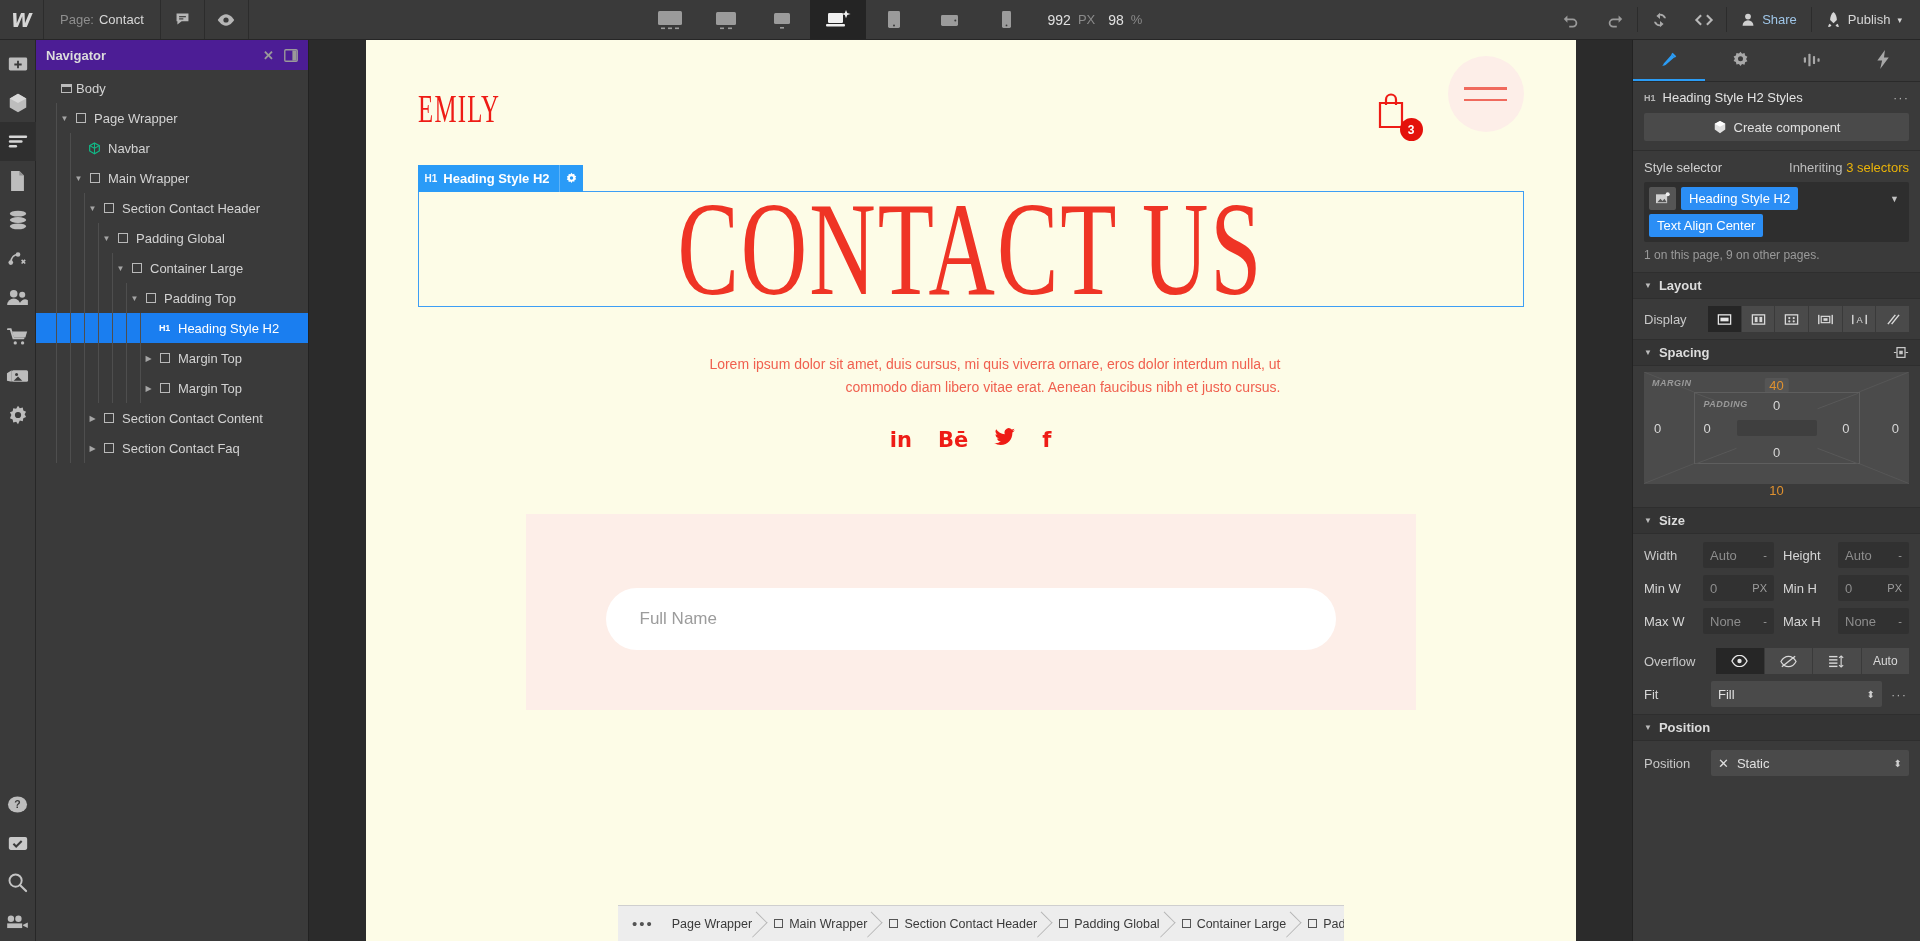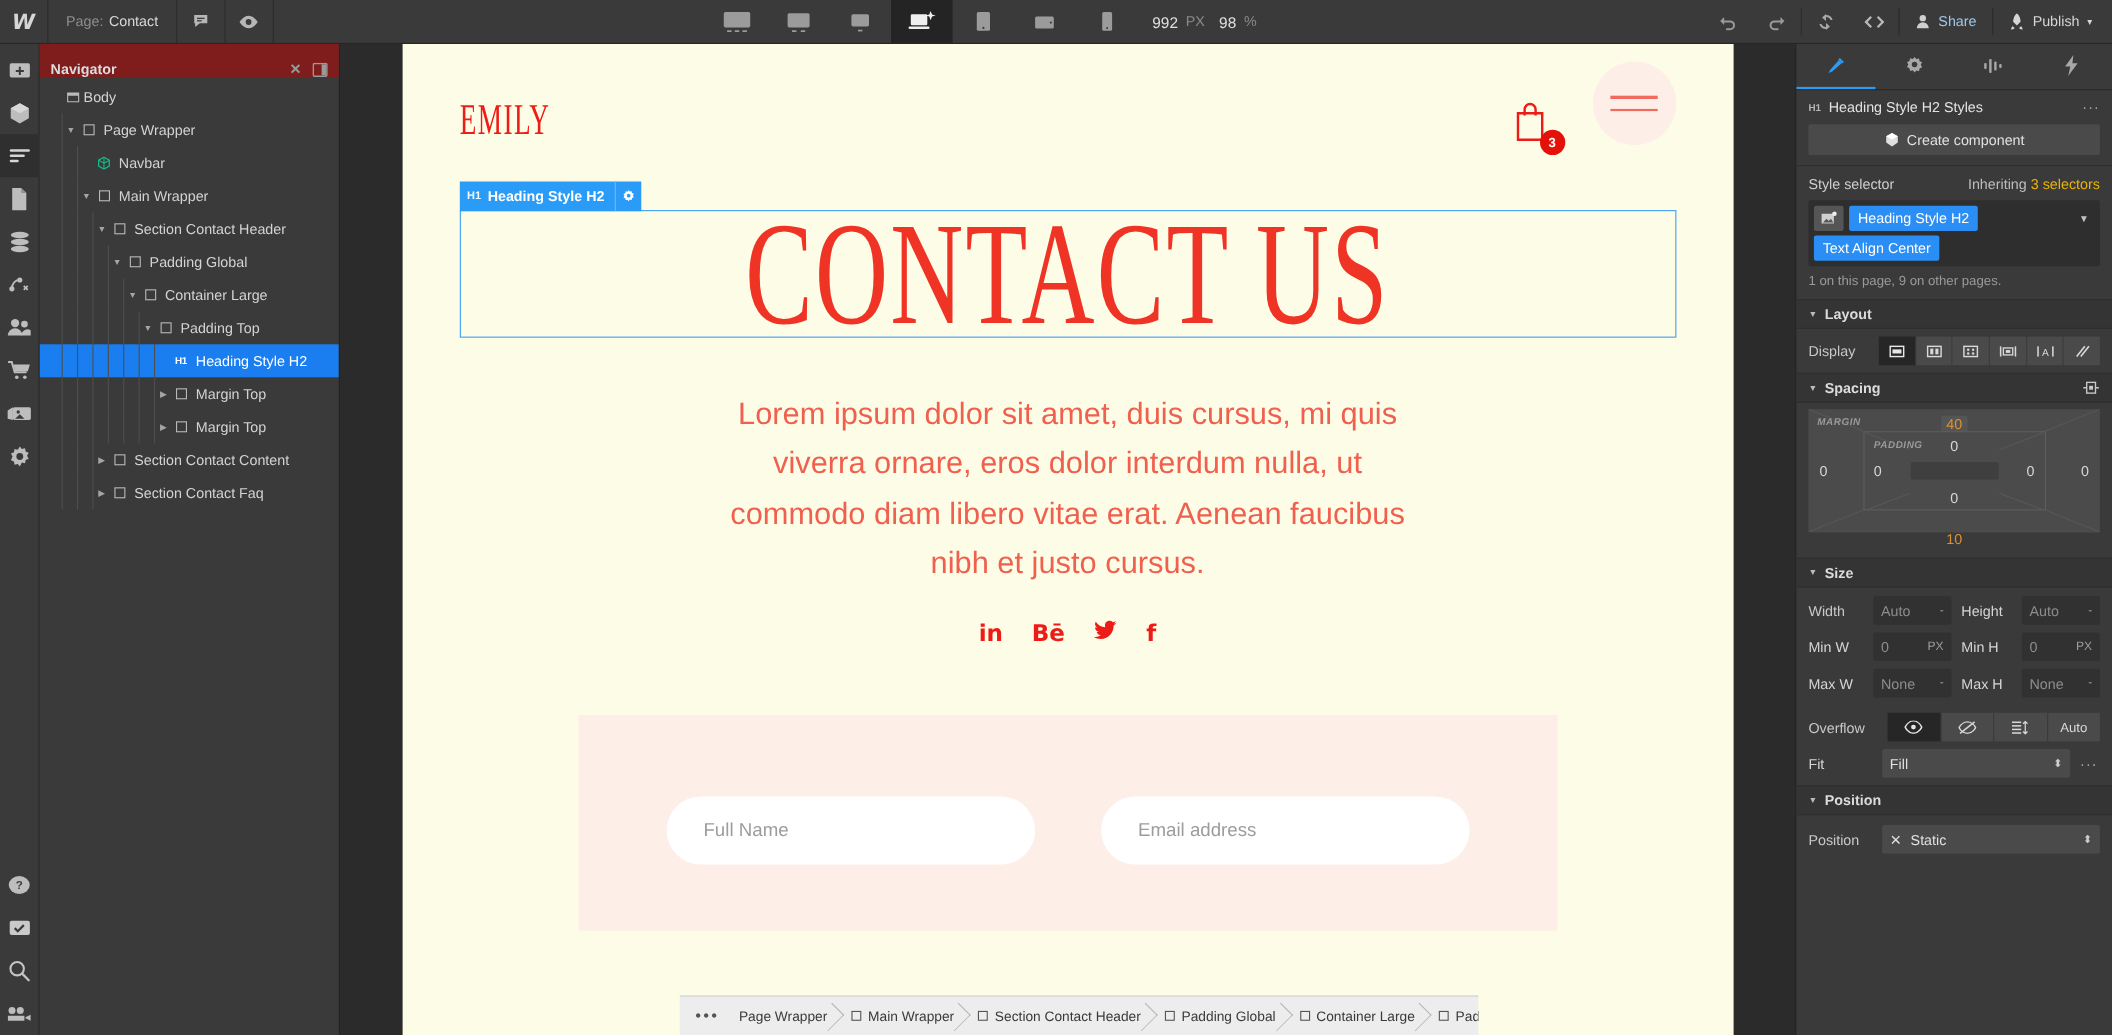--- a/index.html
+++ b/index.html
@@ -67,22 +67,22 @@
   }
   .rail-item.active { background: #2f2f2f; }
   .rail-flex { flex: 1; }
 
   
   .nav-panel {
     width: 273px; min-width: 273px; background: #3a3a3a;
     border-right: 1px solid #222; display: flex; flex-direction: column;
   }
   .nav-head {
-    height: 30px; display: flex; align-items: flex-end; padding: 0 10px;
-    color: #dcdcdc; font-size: 13px; font-weight: bold; background: #7f1d1d;
+    height: 30px; display: flex; align-items: center; padding: 0 10px;
+    color: #dcdcdc; font-size: 13px; font-weight: bold; background: #4c1d95;
   }
   .nav-head .t { flex: 1; }
   .nav-head .x { color: #9a9a9a; font-size: 13px; margin-right: 10px; }
   .nav-head .pane { color: #9a9a9a; font-size: 13px; }
   .nav-tree { flex: 1; overflow: hidden; padding-top: 3px; position: relative; }
   .nrow {
     height: 30px; display: flex; align-items: center; color: #d3d3d3; font-size: 13px;
     position: relative; white-space: nowrap;
   }
   .nrow.sel { background: #1a7ef0; color: #fff; }
@@ -143,21 +143,21 @@
   .hbadge .gear {
     background: #2a9bf7; color: #fff; width: 24px; display: flex; align-items: center;
     justify-content: center; border-left: 1px solid #62b4f7; font-size: 13px;
   }
   .hero-title {
     color: #ef3425; font-family: "Liberation Serif", serif; font-size: 92px;
     letter-spacing: 2px; line-height: 1; font-weight: normal;
     transform: scaleY(1.45); transform-origin: center;
   }
   .hero-sub {
-    color: #f0604f; text-align: center; font-size: 28px; line-height: 1.62;
+    color: #f0604f; text-align: right; font-size: 14px; line-height: 1.62;
     width: 620px; margin: 46px auto 0 auto;
     font-family: "Liberation Sans", sans-serif;
   }
   .socials {
     display: flex; justify-content: center; gap: 26px; margin-top: 30px;
     color: #ee1c16; font-size: 21px; font-weight: bold;
   }
   .socials .s { font-family: "DejaVu Sans", sans-serif; }
   .form-card {
     margin: 62px auto 0 auto; width: 890px; background: #fdeee8;
@@ -742,21 +742,20 @@
             <svg width="22" height="18" viewBox="0 0 24 20">
                 <path d="M23 2.4c-.8.4-1.7.6-2.7.8A4.6 4.6 0 0022.4.7a9.2 9.2 0 01-2.9 1.1A4.6 4.6 0 0011.6 6c0 .4 0 .7.1 1A13 13 0 012.2 1.3a4.6 4.6 0 001.4 6.1A4.5 4.5 0 011.5 6.9v.1a4.6 4.6 0 003.7 4.5 4.6 4.6 0 01-2.1.1 4.6 4.6 0 004.3 3.2A9.2 9.2 0 010 16.7a13 13 0 007.1 2.1c8.5 0 13.1-7 13.1-13.1v-.6A9.4 9.4 0 0023 2.4z" fill="#ee1c16"></path>
               </svg>
           </span>
           <span class="s">f</span>
         </div>
 
         <div class="form-card">
           <div class="form-row">
             <div class="finput">Full Name</div>
-            <div class="finput">Email address</div>
           </div>
         </div>
 
       </div>
 
       <div class="crumbbar">
         <span class="dots">•••</span>
         <div id="crumbs" style="display:flex;align-items:center">
             <div class="crumb">
               <span>Page Wrapper</span>

